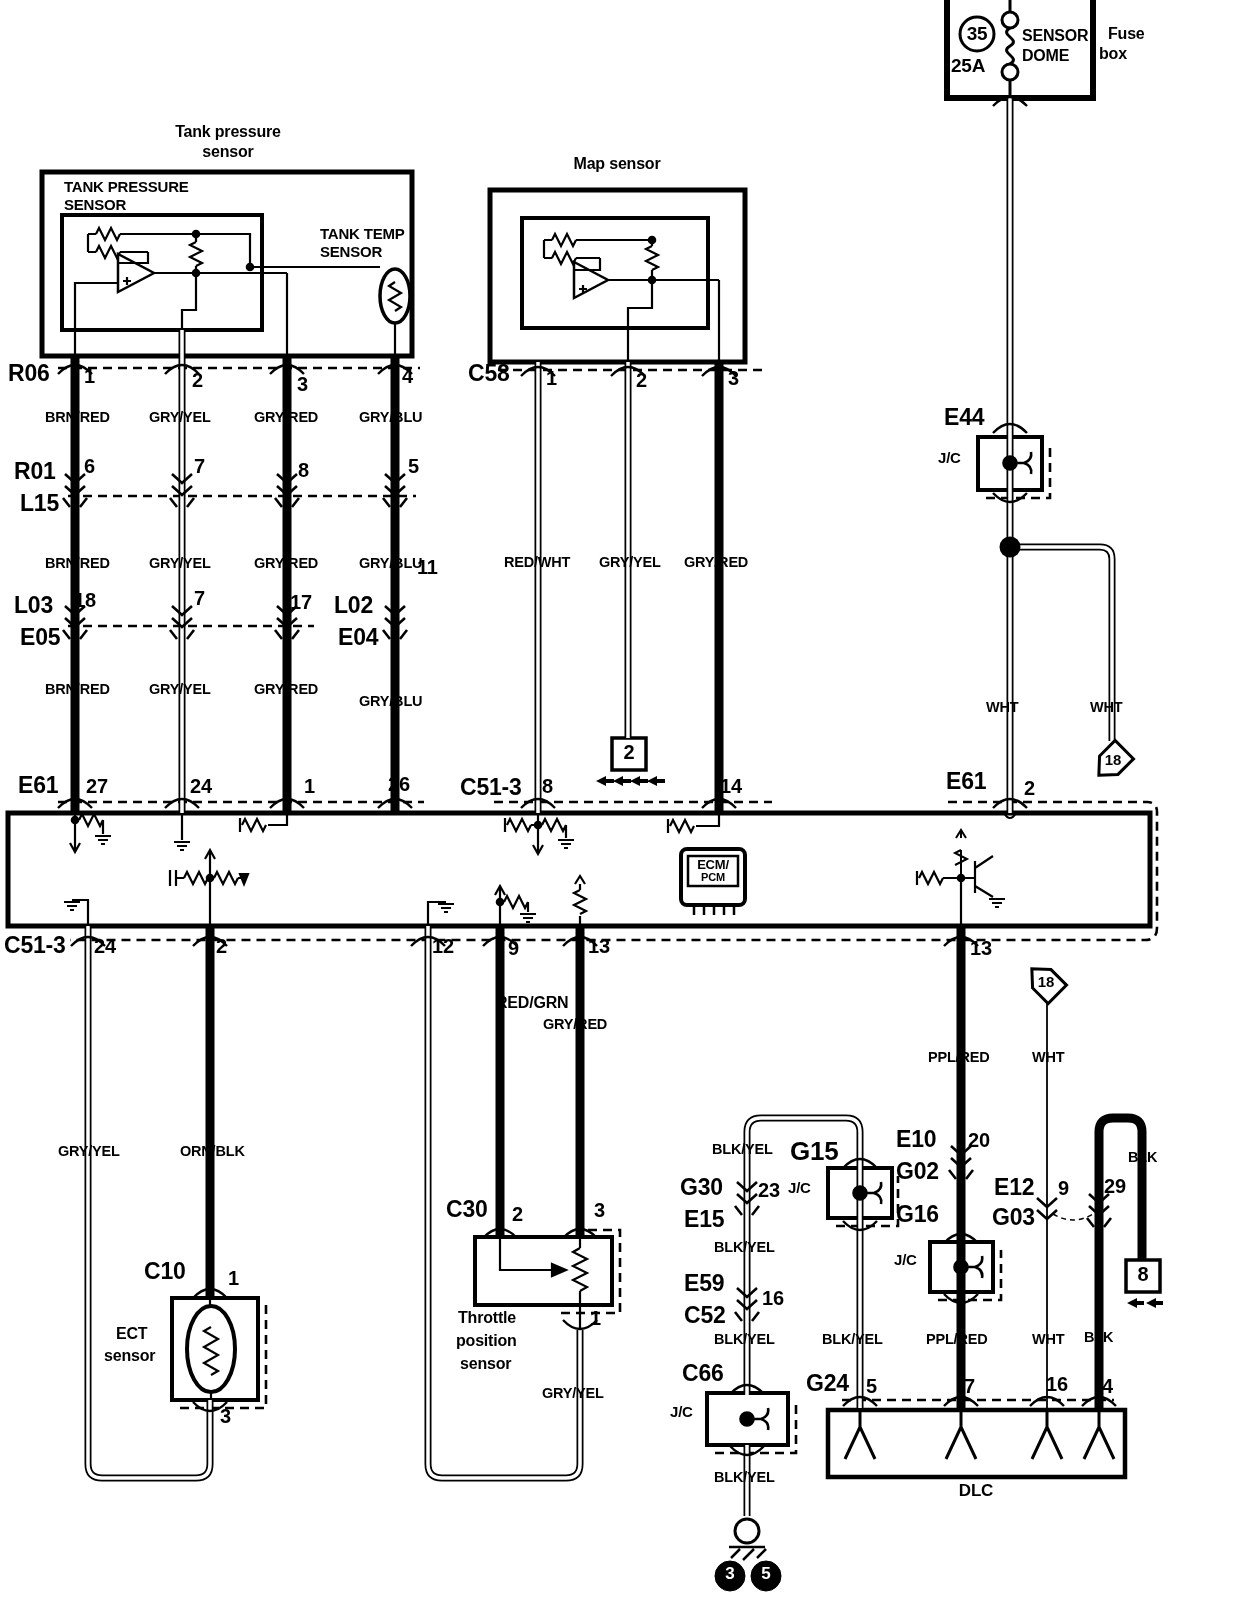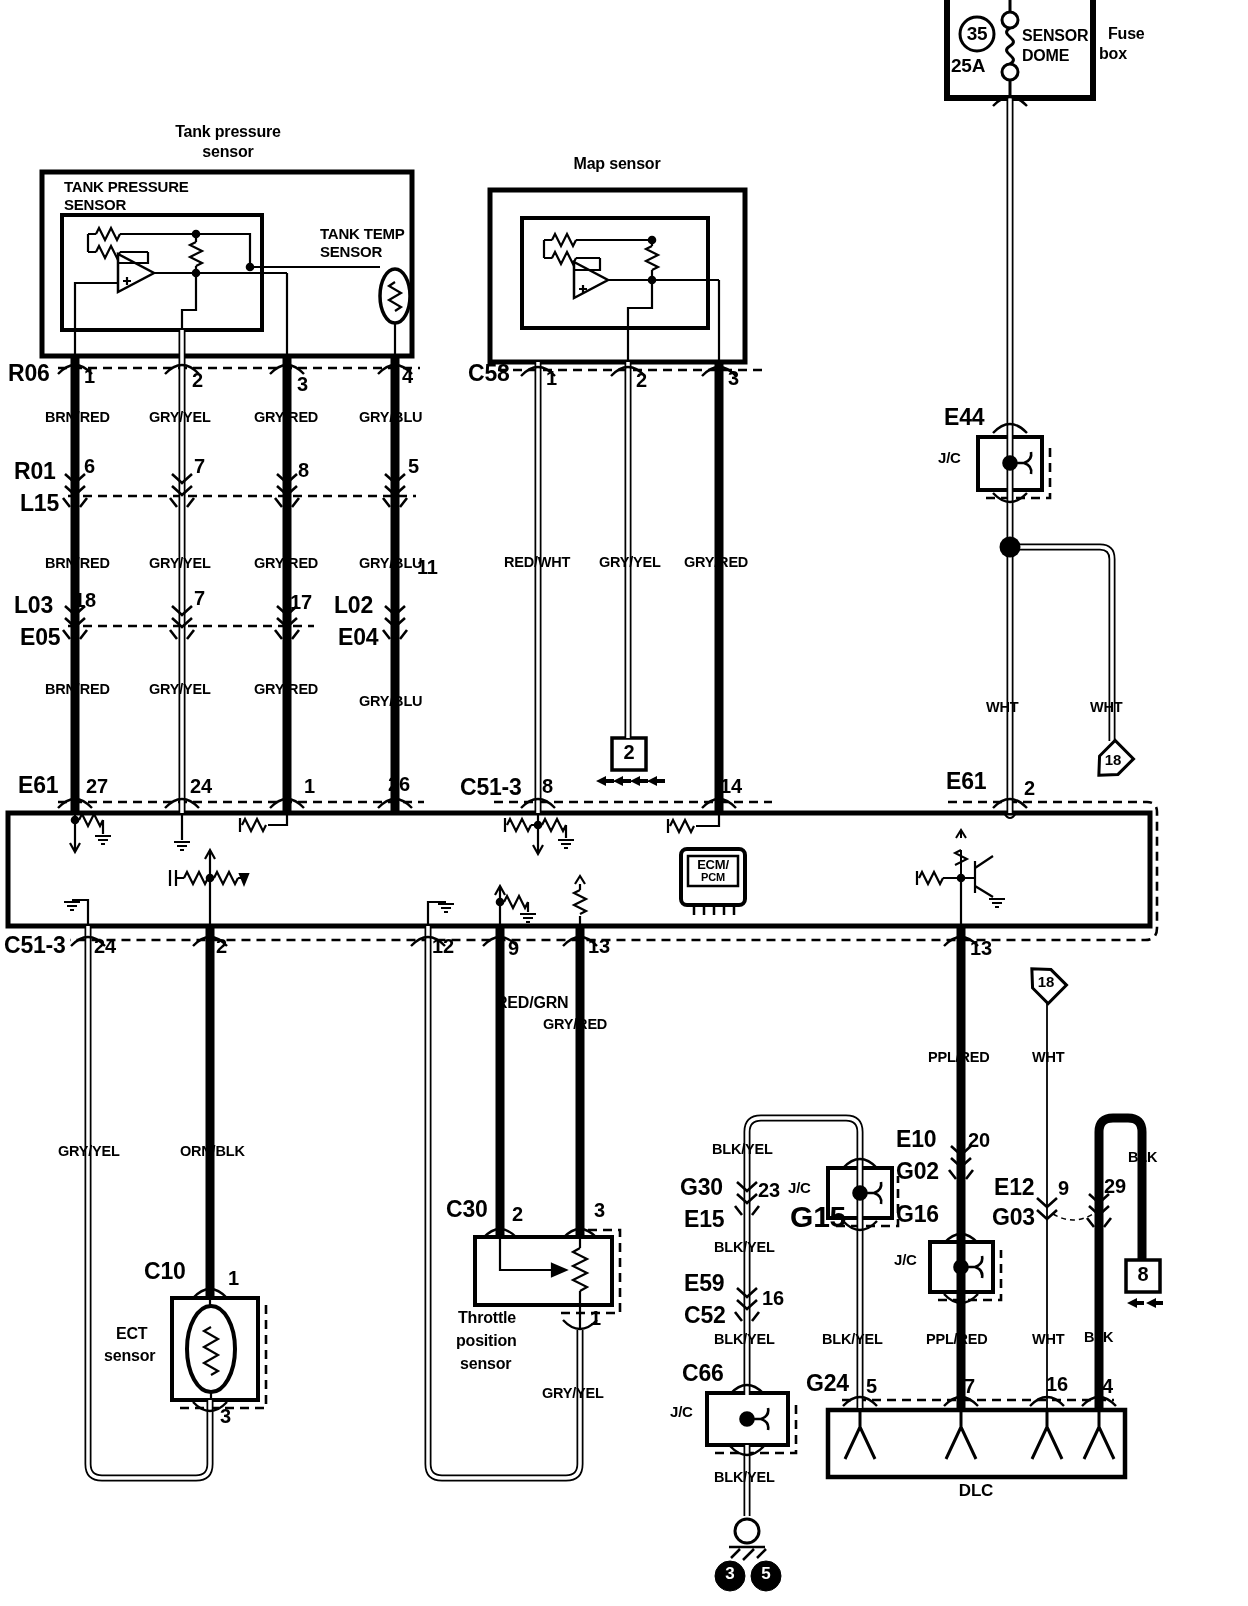--- a/index.html
+++ b/index.html
@@ -378,21 +378,21 @@
       <div class="lbl" style="left: 594px; top: 1200px; font-size: 20px;">3</div>
       <div class="lbl" style="left: 590px; top: 1308px; font-size: 20px;">1</div>
       <div class="lbl" style="left: 680px; top: 1176px; font-size: 23px;">G30</div>
       <div class="lbl" style="left: 684px; top: 1208px; font-size: 23px;">E15</div>
       <div class="lbl" style="left: 758px; top: 1180px; font-size: 20px;">23</div>
       <div class="lbl" style="left: 684px; top: 1272px; font-size: 23px;">E59</div>
       <div class="lbl" style="left: 684px; top: 1304px; font-size: 23px;">C52</div>
       <div class="lbl" style="left: 762px; top: 1288px; font-size: 20px;">16</div>
       <div class="lbl" style="left: 682px; top: 1362px; font-size: 23px;">C66</div>
       <div class="lbl" style="left: 670px; top: 1404px; font-size: 15px;">J/C</div>
-      <div class="lbl" style="left: 790px; top: 1202px; font-size: 30px;">G15</div>
+      <div class="lbl" style="left: 790px; top: 1138px; font-size: 26px;">G15</div>
       <div class="lbl" style="left: 788px; top: 1180px; font-size: 15px;">J/C</div>
       <div class="lbl" style="left: 896px; top: 1128px; font-size: 23px;">E10</div>
       <div class="lbl" style="left: 896px; top: 1160px; font-size: 23px;">G02</div>
       <div class="lbl" style="left: 968px; top: 1130px; font-size: 20px;">20</div>
       <div class="lbl" style="left: 896px; top: 1203px; font-size: 23px;">G16</div>
       <div class="lbl" style="left: 894px; top: 1252px; font-size: 15px;">J/C</div>
       <div class="lbl" style="left: 994px; top: 1176px; font-size: 23px;">E12</div>
       <div class="lbl" style="left: 992px; top: 1206px; font-size: 23px;">G03</div>
       <div class="lbl" style="left: 1058px; top: 1178px; font-size: 20px;">9</div>
       <div class="lbl" style="left: 1104px; top: 1176px; font-size: 20px;">29</div>

